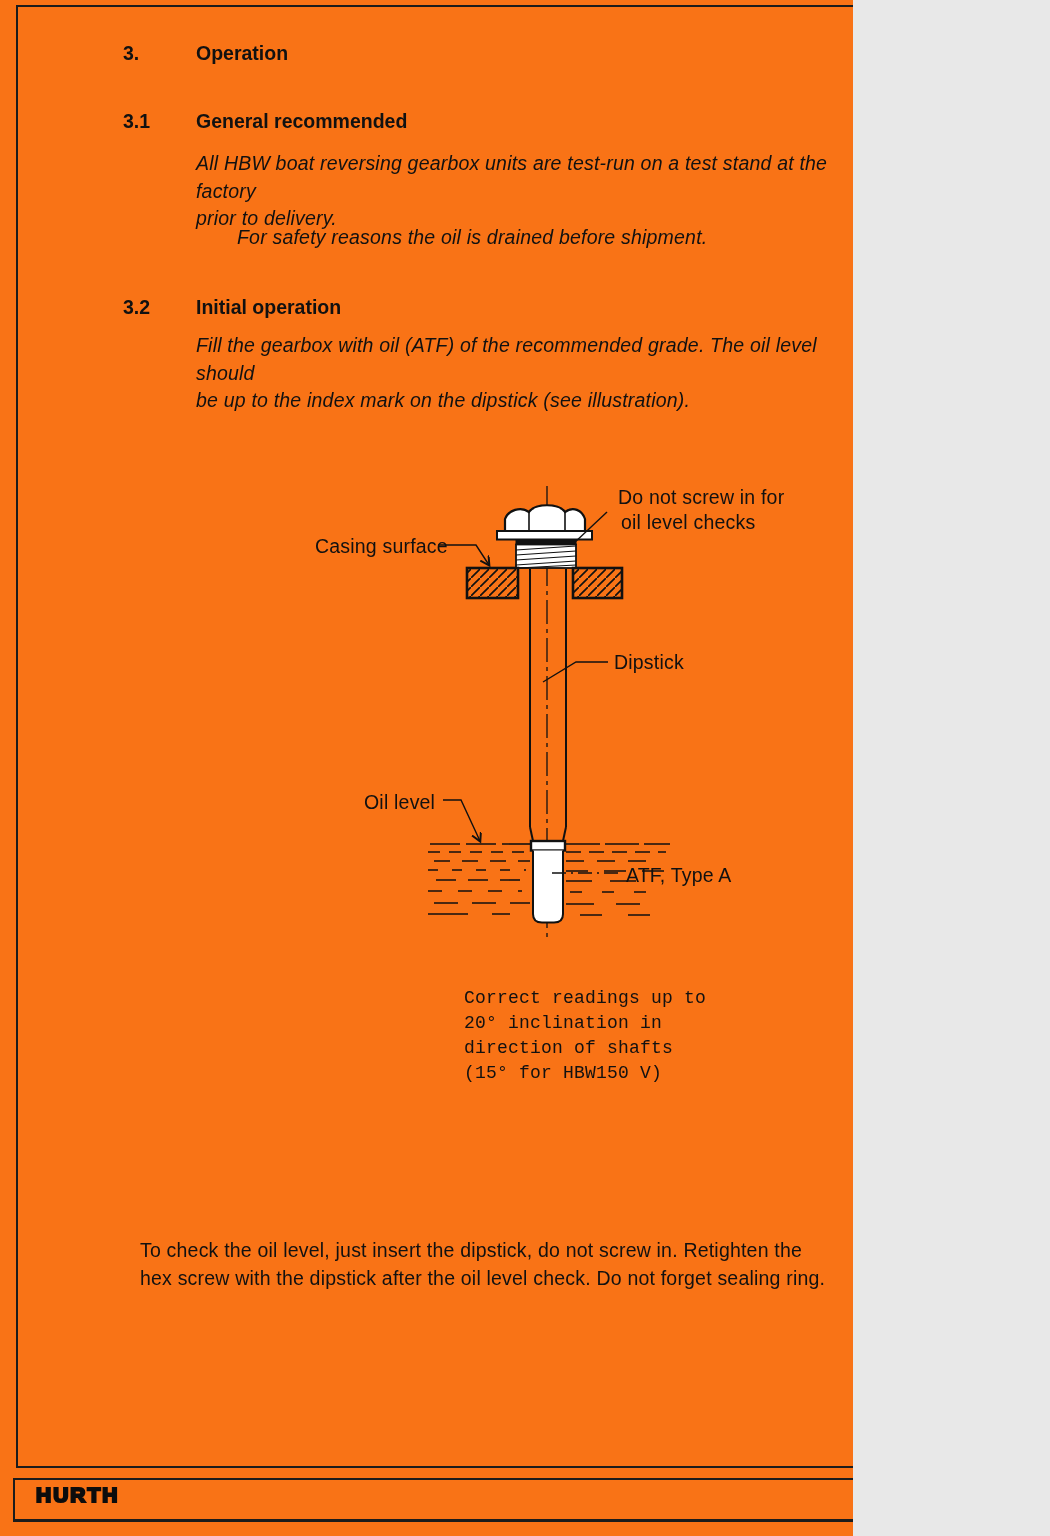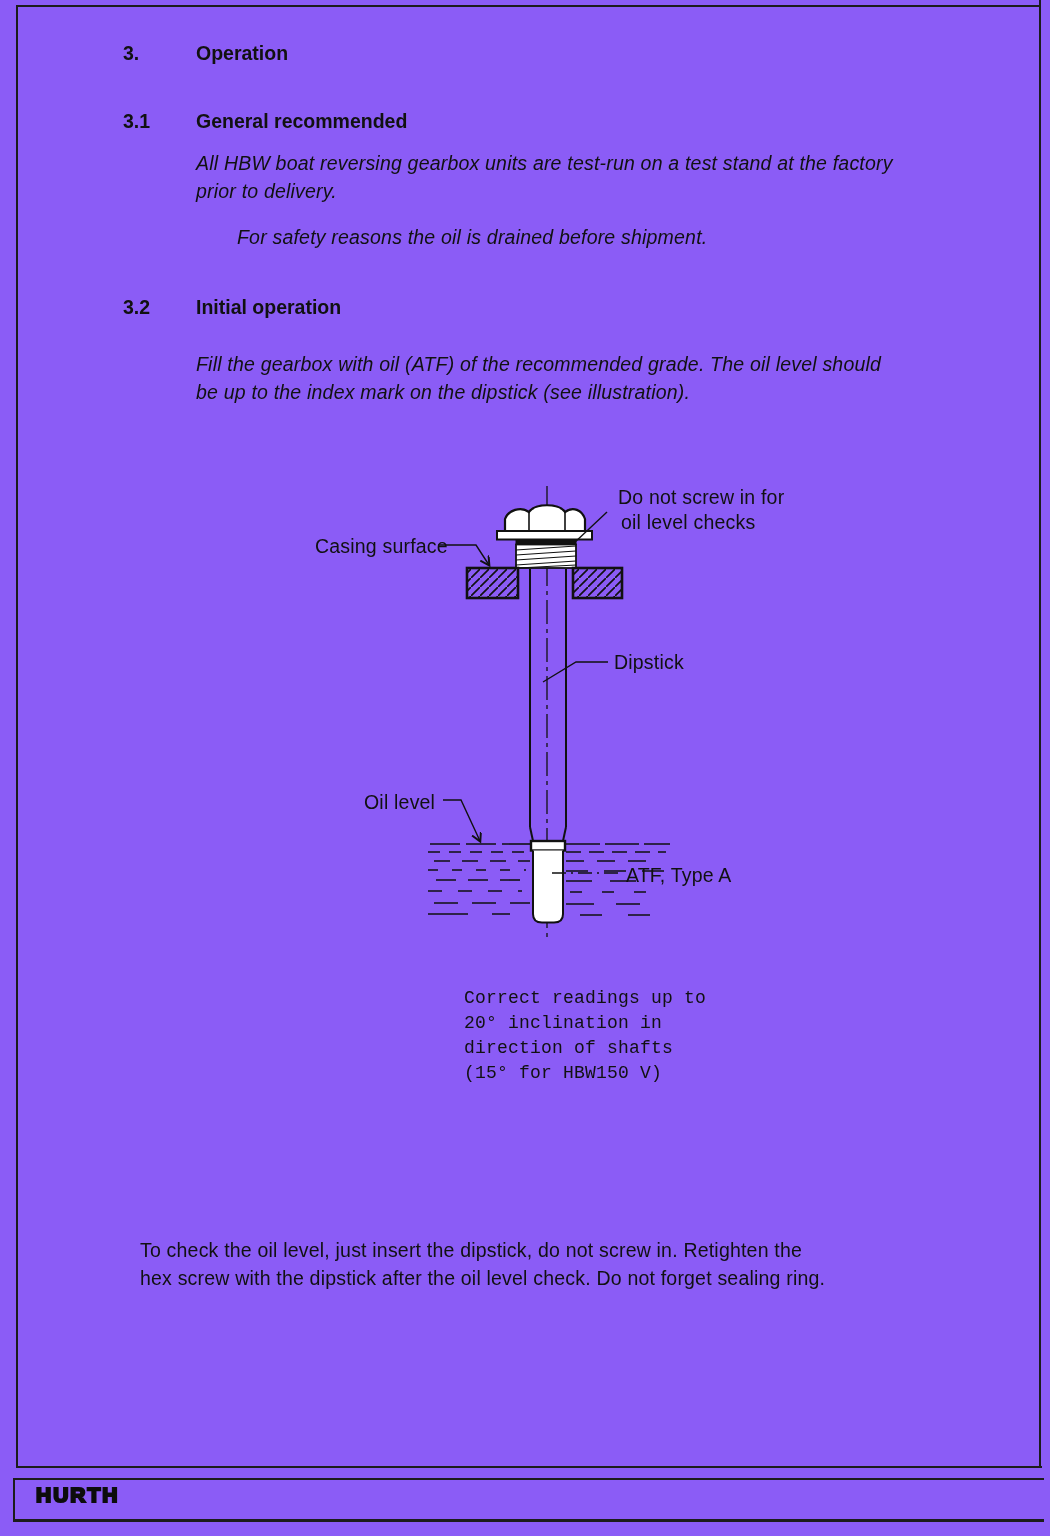--- a/index.html
+++ b/index.html
@@ -1,19 +1,19 @@
 <!DOCTYPE html>
 <html><head>
 <meta charset="utf-8">
 <style>
   html,body{margin:0;padding:0;background:#e8e8e8;}
   .page{
     position:relative;
-    width:1050px;height:1536px;
-    background:#8b5cf6;
+    width:853px;height:1536px;
+    background:#f97316;
     font-family:"Liberation Sans", sans-serif;
     color:#111;
     overflow:hidden;
   }
   .rule{position:absolute;background:#1c1c1c;}
   .row{position:absolute;left:123px;font-size:19.5px;line-height:27px;}
   .num{display:inline-block;width:73px;font-weight:bold;}
   .sec-title{font-weight:bold;}
   .para{position:absolute;left:196px;font-size:19.5px;line-height:27.5px;letter-spacing:0.2px;font-style:italic;}
   .caption{position:absolute;left:464px;top:986px;font-size:18px;line-height:25px;letter-spacing:0.2px;font-family:Liberation Mono, monospace;}
@@ -52,21 +52,21 @@
   </div>
 
   <div class="para" style="top:224px;margin-left:41px;">
     <span>For safety reasons the oil is drained before shipment.</span>
   </div>
 
   <div class="row" style="top:294px;">
     <span class="num">3.2</span><span class="sec-title">Initial operation</span>
   </div>
 
-  <div class="para" style="top:351px;">
+  <div class="para" style="top:332px;">
     <span>Fill the gearbox with oil (ATF) of the recommended grade. The oil level should</span><br>
     <span>be up to the index mark on the dipstick (see illustration).</span>
   </div>
 
   <svg width="520" height="480" viewBox="0 0 520 480" style="position:absolute;left:300px;top:470px;" fill="none">
     <defs>
       <pattern id="hatch" width="9" height="9" patternUnits="userSpaceOnUse">
         <path d="M-1,10 L10,-1" stroke="#111" stroke-width="1.7"></path>
       </pattern>
       <marker id="arrow" markerWidth="10" markerHeight="10" refX="6" refY="3.5" orient="auto">

